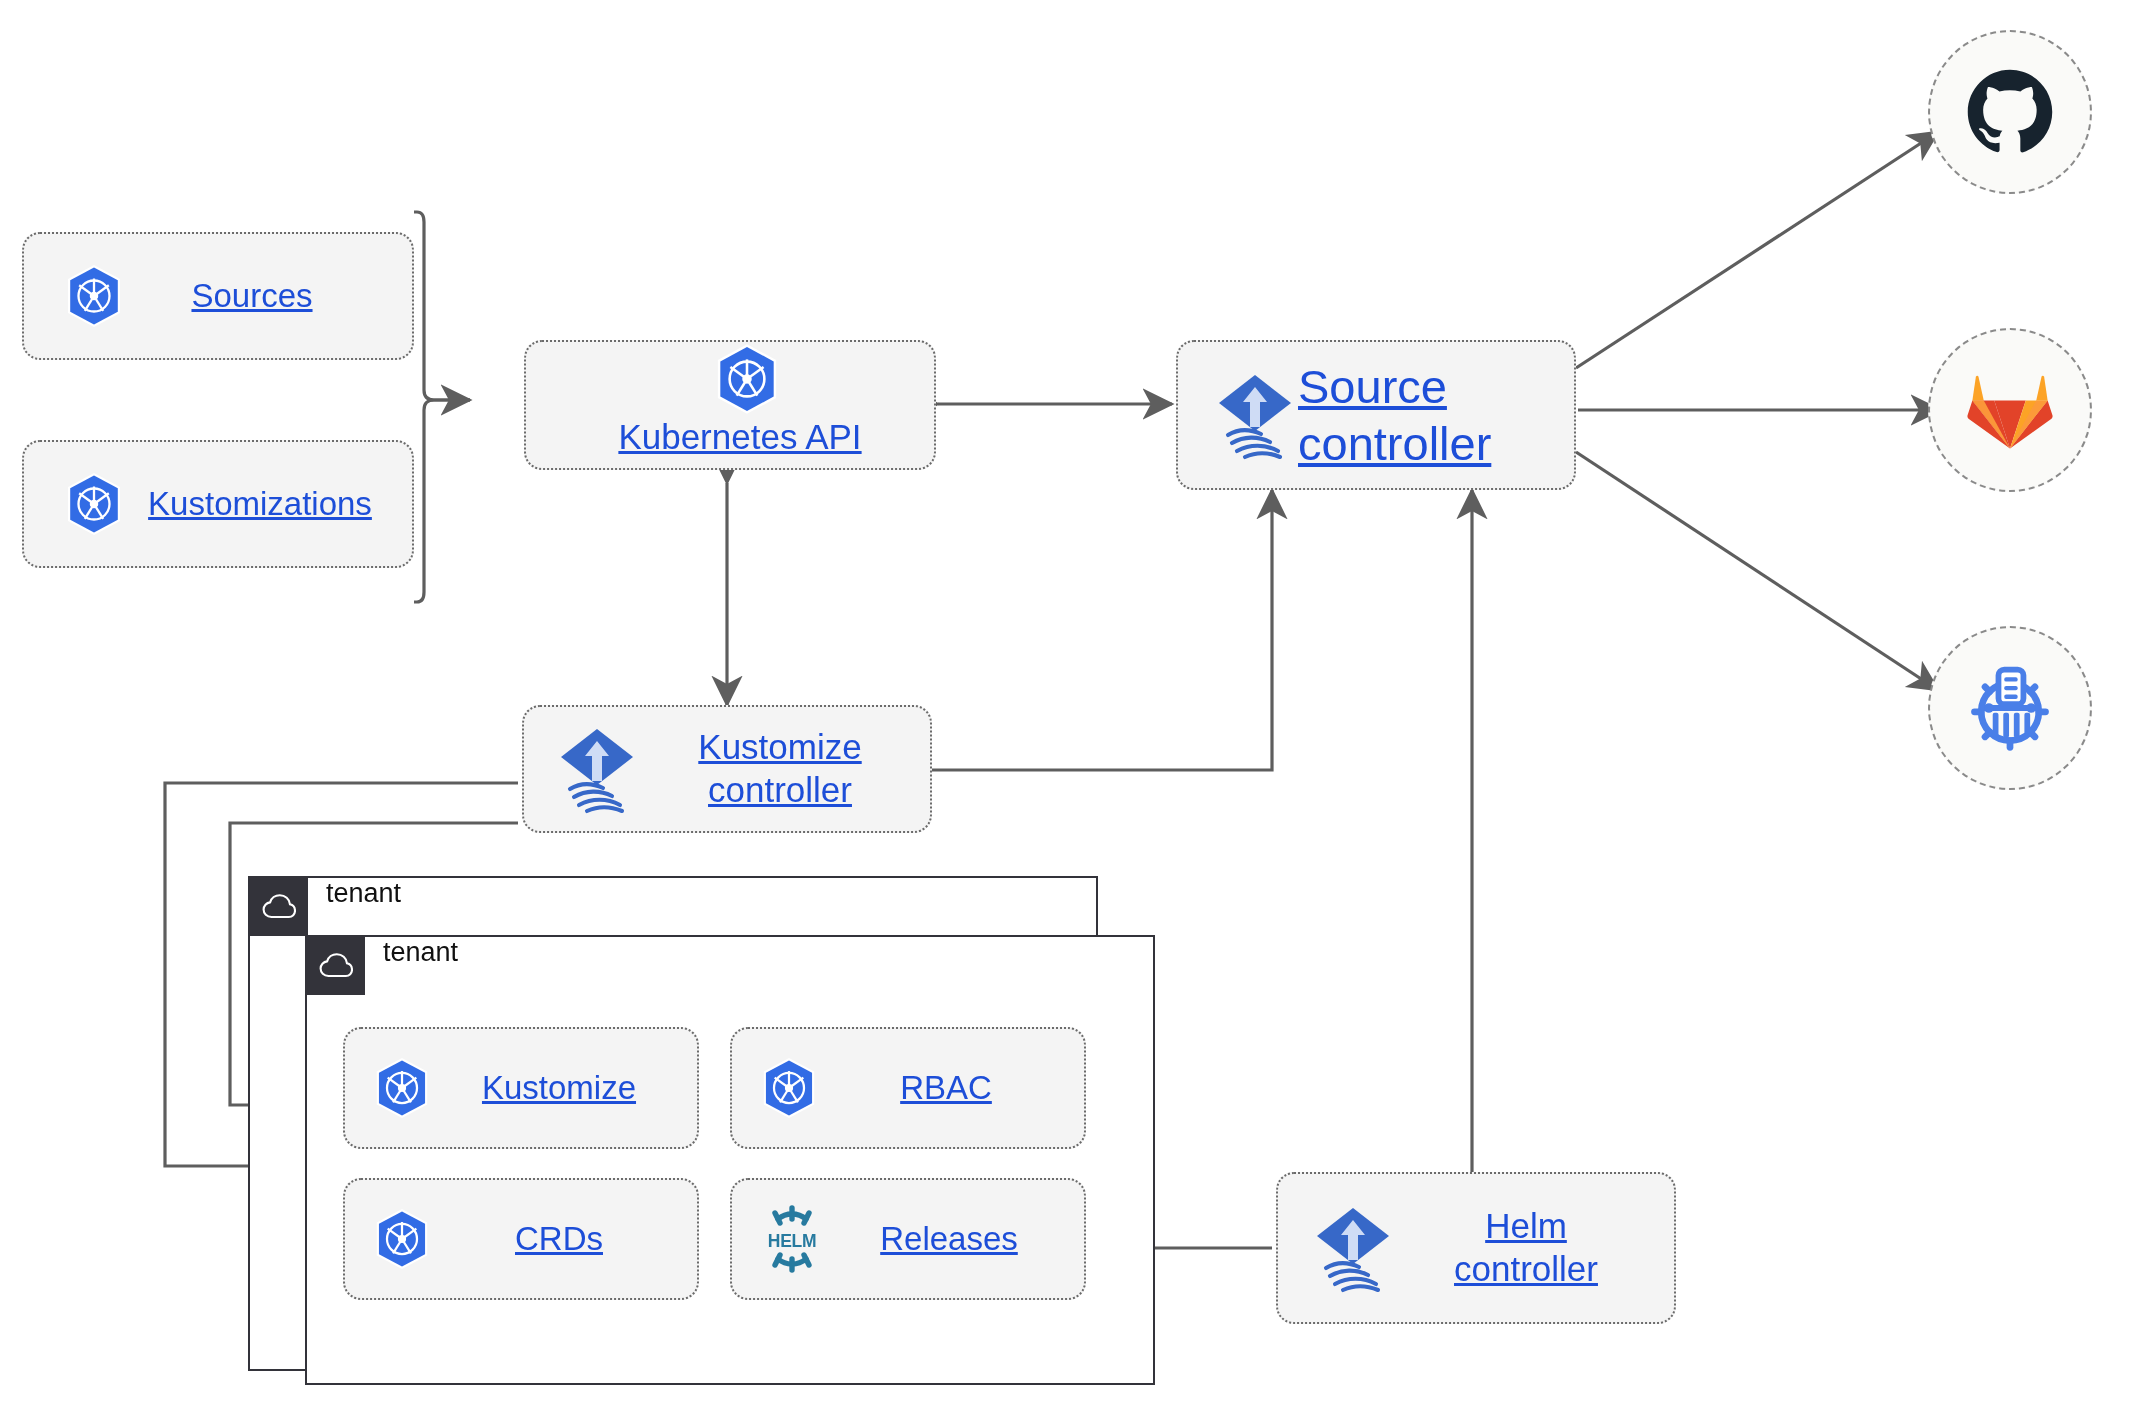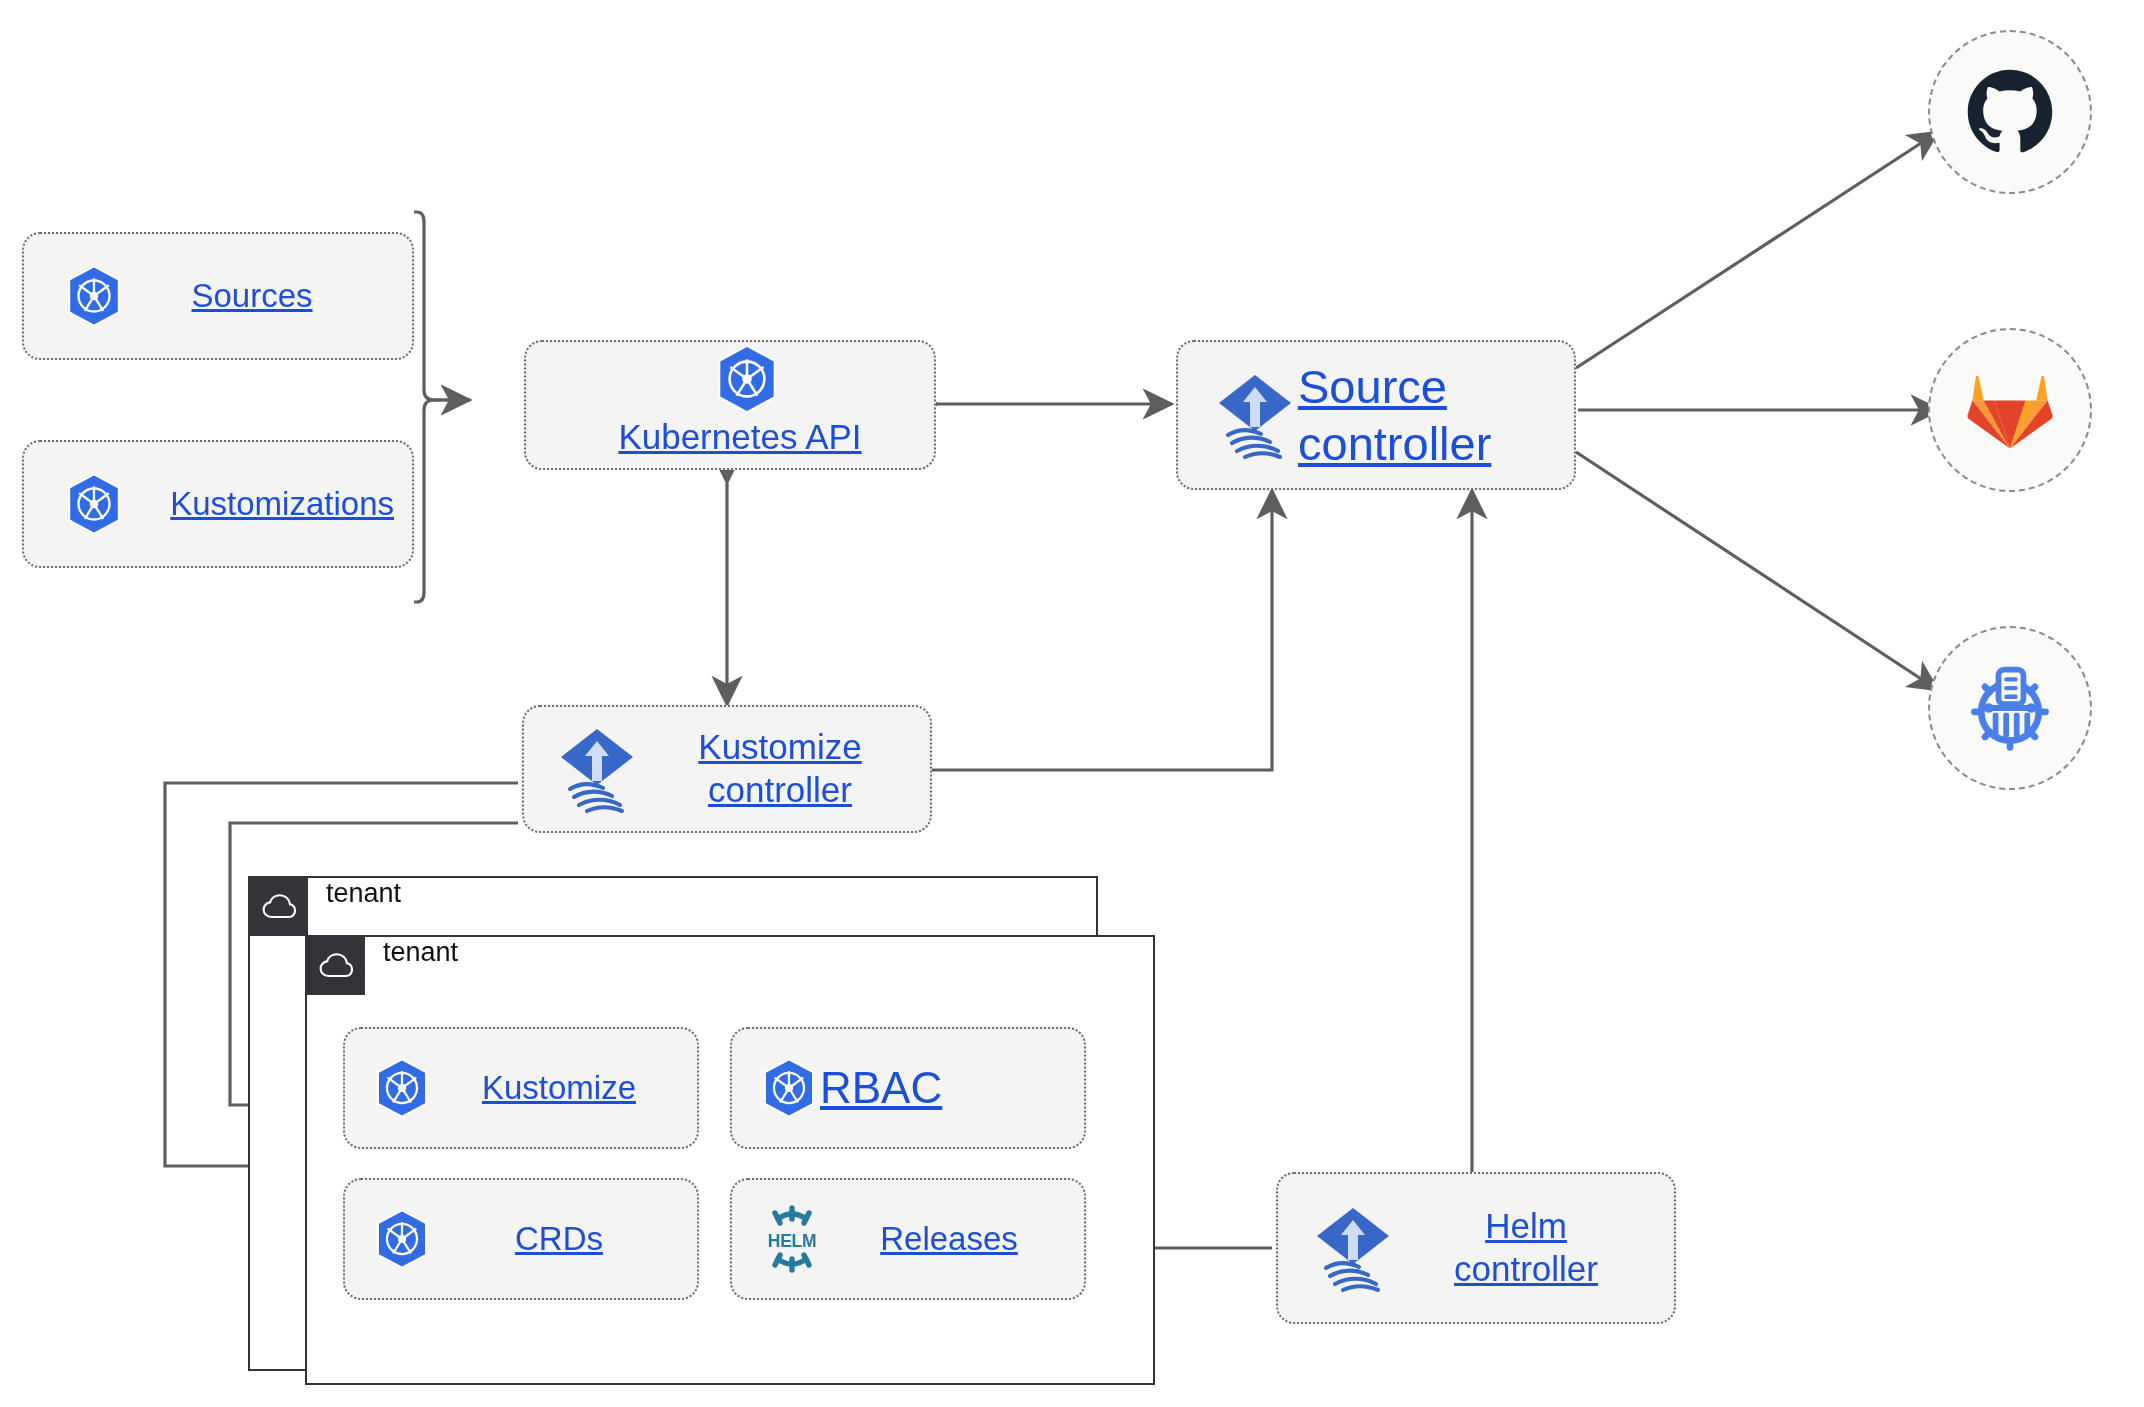--- a/index.html
+++ b/index.html
@@ -119,21 +119,21 @@
           <circle cx="32" cy="33" r="15.5"></circle>
           <circle cx="32" cy="33" r="3.1" fill="#ffffff"></circle>
           <line x1="32" y1="33" x2="32" y2="15.5"></line>
           <line x1="32" y1="33" x2="46.8" y2="22.3"></line>
           <line x1="32" y1="33" x2="41.2" y2="47.8"></line>
           <line x1="32" y1="33" x2="22.8" y2="47.8"></line>
           <line x1="32" y1="33" x2="17.2" y2="22.3"></line>
         </g>
       </svg>
     </span>
-    <span class="label" style="flex:1;text-align:right;font-size:33px;padding-right:18px;">Kustomizations</span>
+    <span class="label" style="flex:1;text-align:center;font-size:33px;padding-right:18px;">Kustomizations</span>
   </div>
 
   <div class="node" style="left:524px;top:340px;width:412px;height:130px;padding-left:34px;flex-direction:column;">
     <span class="ico">
       <svg width="72" height="74" viewBox="0 0 64 66">
         <path d="M32,2 L58,16 L58,50 L32,64 L6,50 L6,16 Z" fill="#ffffff"></path>
         <path d="M32,4.5 L55.8,17.3 L55.8,48.7 L32,61.5 L8.2,48.7 L8.2,17.3 Z" fill="#326ce5"></path>
         <g stroke="#ffffff" stroke-width="2.3" fill="none">
           <circle cx="32" cy="33" r="15.5"></circle>
           <circle cx="32" cy="33" r="3.1" fill="#ffffff"></circle>
@@ -227,21 +227,21 @@
           <circle cx="32" cy="33" r="15.5"></circle>
           <circle cx="32" cy="33" r="3.1" fill="#ffffff"></circle>
           <line x1="32" y1="33" x2="32" y2="15.5"></line>
           <line x1="32" y1="33" x2="46.8" y2="22.3"></line>
           <line x1="32" y1="33" x2="41.2" y2="47.8"></line>
           <line x1="32" y1="33" x2="22.8" y2="47.8"></line>
           <line x1="32" y1="33" x2="17.2" y2="22.3"></line>
         </g>
       </svg>
     </span>
-    <span class="label" style="flex:1;text-align:left;font-size:44px;padding-right:12px;">RBAC</span>
+    <span class="label" style="flex:1;text-align:center;font-size:33px;padding-right:12px;">RBAC</span>
   </div>
 
   <div class="node" style="left:343px;top:1178px;width:356px;height:122px;padding-left:26px;">
     <span class="ico">
       <svg width="62" height="64" viewBox="0 0 64 66">
         <path d="M32,2 L58,16 L58,50 L32,64 L6,50 L6,16 Z" fill="#ffffff"></path>
         <path d="M32,4.5 L55.8,17.3 L55.8,48.7 L32,61.5 L8.2,48.7 L8.2,17.3 Z" fill="#326ce5"></path>
         <g stroke="#ffffff" stroke-width="2.3" fill="none">
           <circle cx="32" cy="33" r="15.5"></circle>
           <circle cx="32" cy="33" r="3.1" fill="#ffffff"></circle>

